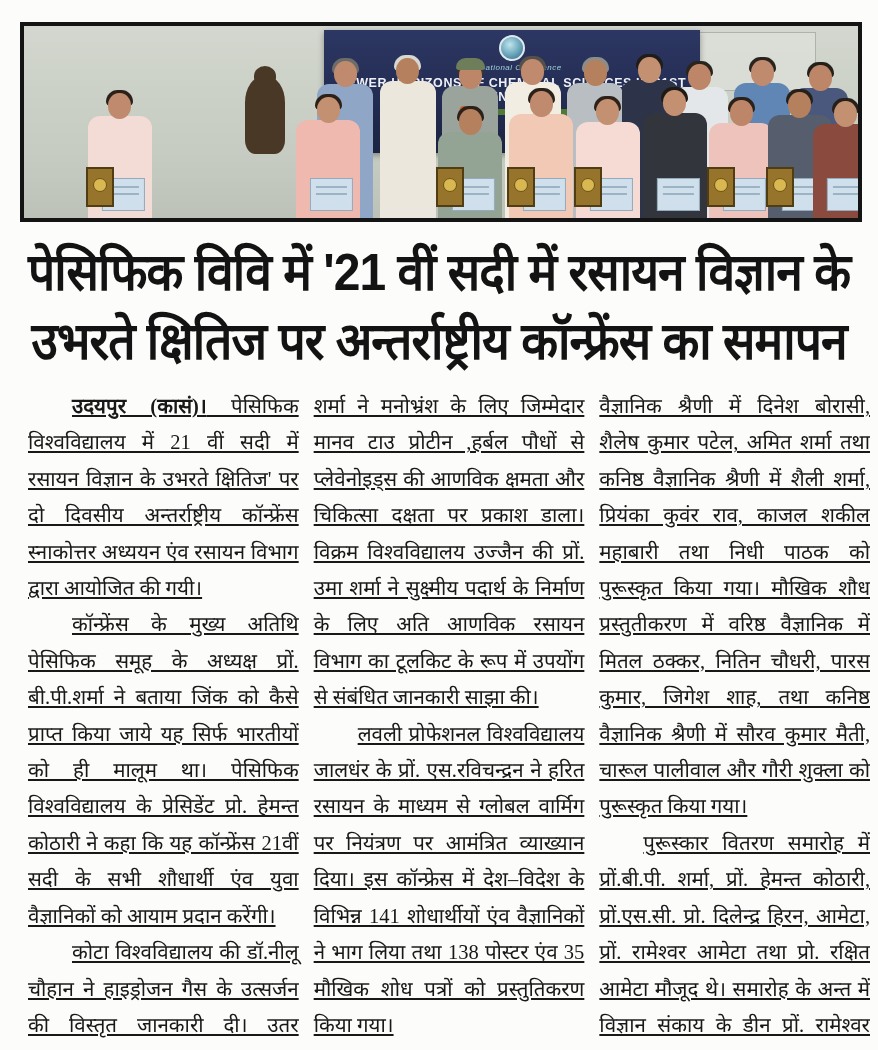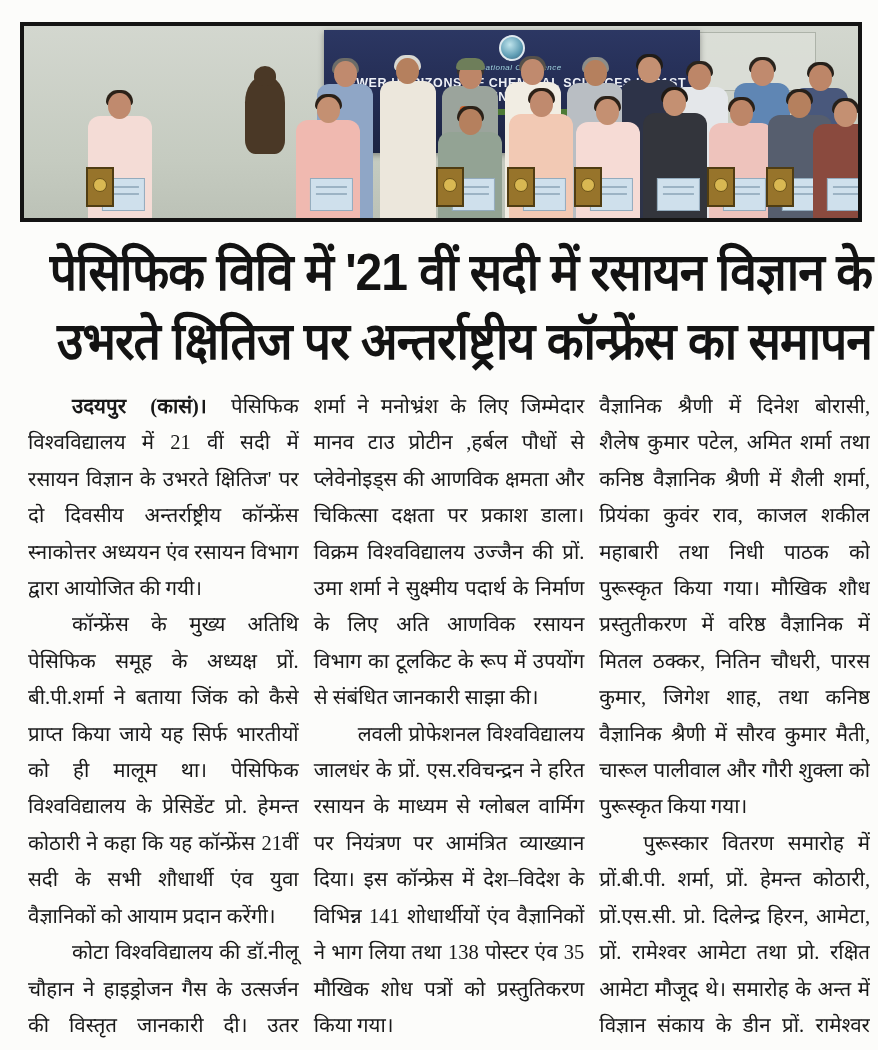--- a/index.html
+++ b/index.html
@@ -80,32 +80,31 @@
   .plaque b{display:block;width:12px;height:12px;border-radius:50%;
     background:#d9b852;margin:9px auto 0;border:1px solid #6d5418;}
 
   
   .headline{
     position:absolute;left:6px;top:232px;width:866px;height:150px;
     display:flex;flex-direction:column;justify-content:center;text-align:center;
     font-family:"Liberation Sans","DejaVu Sans",sans-serif;
     font-weight:800;font-size:48px;line-height:69px;color:#131313;
     letter-spacing:-1px;
-    align-items:flex-end;
   }
   .headline .hl{transform:scaleY(1.08);transform-origin:center;white-space:nowrap;}
 
   
   .article{
     position:absolute;left:28px;top:388px;width:842px;height:658px;
     display:flex;gap:15px;overflow:hidden;
   }
   .col{flex:1;min-width:0;font-size:20.5px;line-height:36.4px;text-align:justify;
     color:#181818;}
-  .col p{margin:0;text-indent:44px;}
+  .col p{margin:0;text-indent:44px;text-decoration:underline;}
   .col p.no-indent{text-indent:0;}
   .col b{font-weight:700;}
 </style>
 </head>
 <body>
 
 <div class="page">
 
   <div class="photo-frame">
     <div class="screen"></div>

